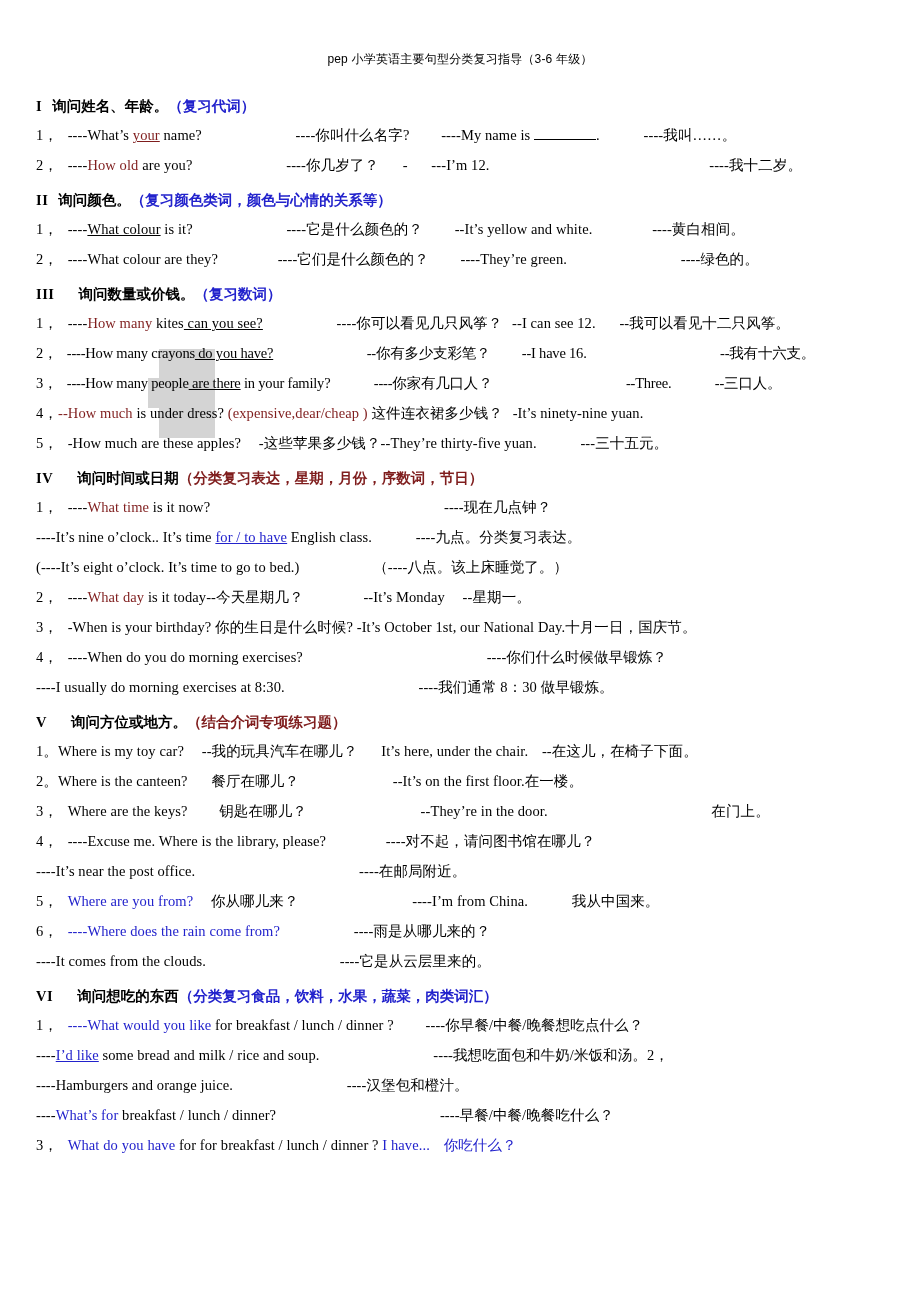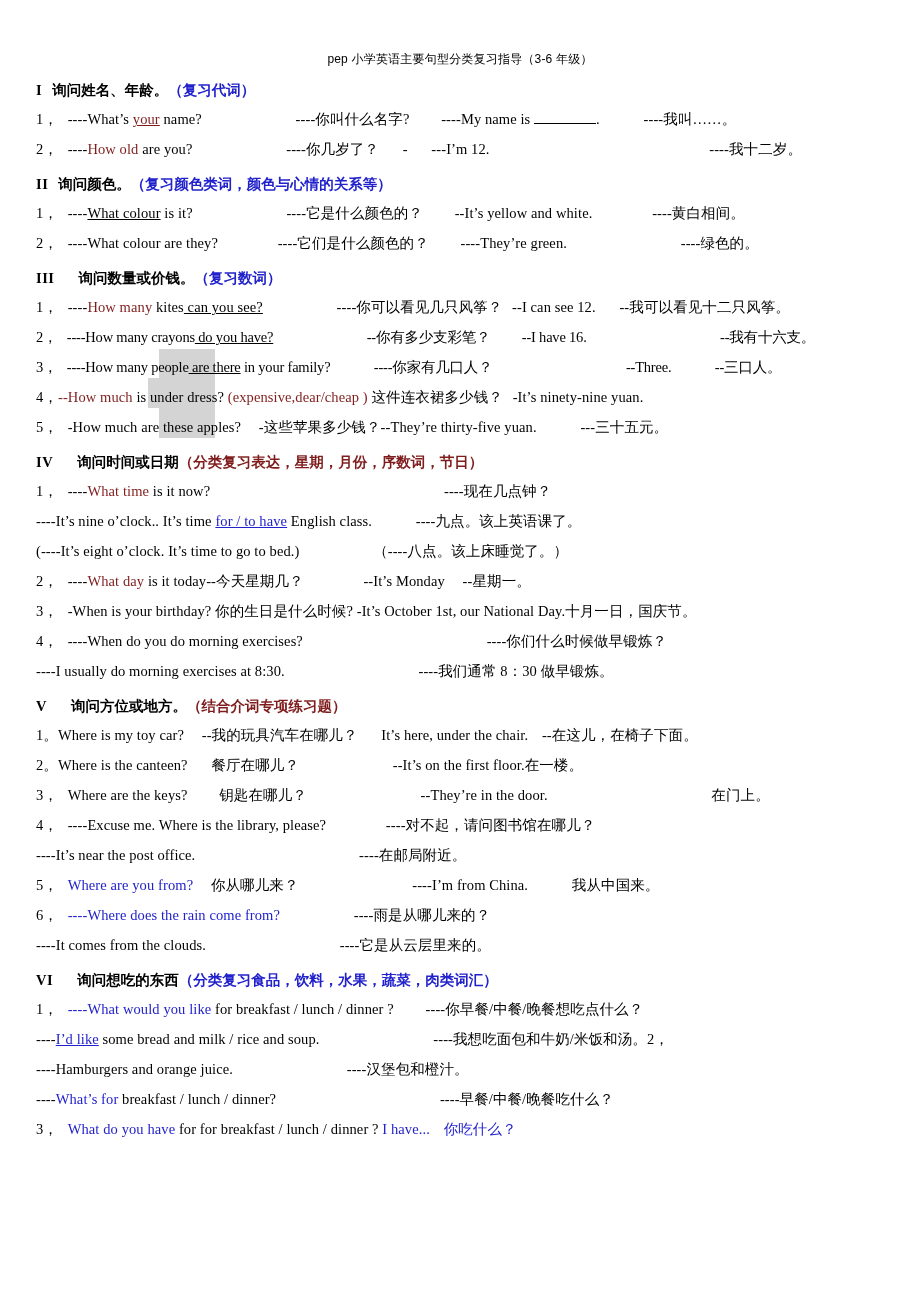--- a/index.html
+++ b/index.html
@@ -25,21 +25,21 @@
   .doc-title {
     text-align: center;
     font-size: 12px;
     font-family: "Liberation Sans", sans-serif;
     margin: 52px 0 0 0;
     letter-spacing: 0.2px;
     line-height: 1.2;
   }
   .content {
     padding: 0 52px 0 36px;
-    margin-top: 14px;
+    margin-top: 30px;
   }
   .heading {
     font-family: "Liberation Sans", sans-serif;
     font-weight: bold;
     font-size: 14.5px;
     margin: 10px 0 3px 0;
     line-height: 1.45;
     white-space: nowrap;
   }
   .heading .sec-num {
@@ -189,21 +189,21 @@
     </div>
 
     <div class="line">
       <span>1，</span>
       <span class="gap6"></span><span>----</span><span class="red">What time</span><span> is it now?</span>
       <span class="gap160"></span><span class="gap70"></span><span>----现在几点钟？</span>
     </div>
 
     <div class="line">
       <span>----It’s nine o’clock.. It’s time </span><span class="blue u">for / to have</span><span> English class.</span>
-      <span class="gap40"></span><span>----九点。该上英语课了。</span>
+      <span class="gap40"></span><span>----九点。分类复习表达。</span>
     </div>
 
     <div class="line">
       <span>(----It’s eight o’clock. It’s time to go to bed.)</span>
       <span class="gap70"></span><span>（----八点。该上床睡觉了。）</span>
     </div>
 
     <div class="line">
       <span>2，</span>
       <span class="gap6"></span><span>----</span><span class="red">What day</span><span> is it today--今天星期几？</span>

